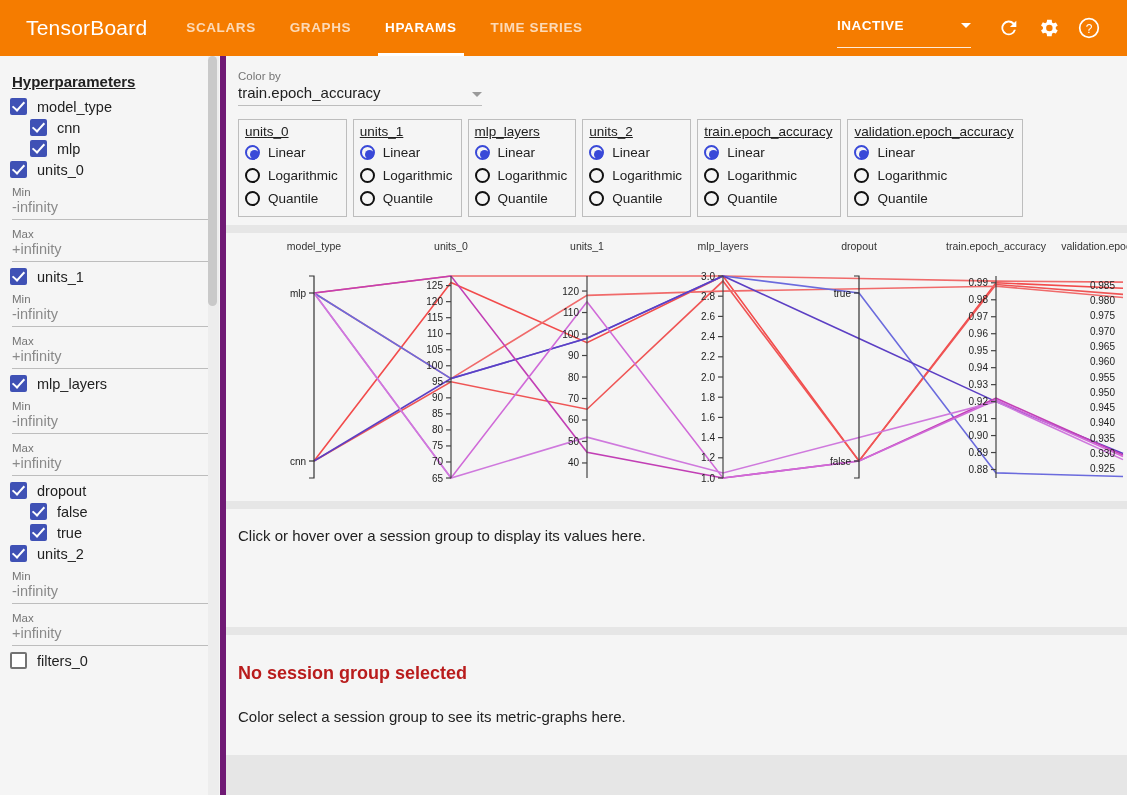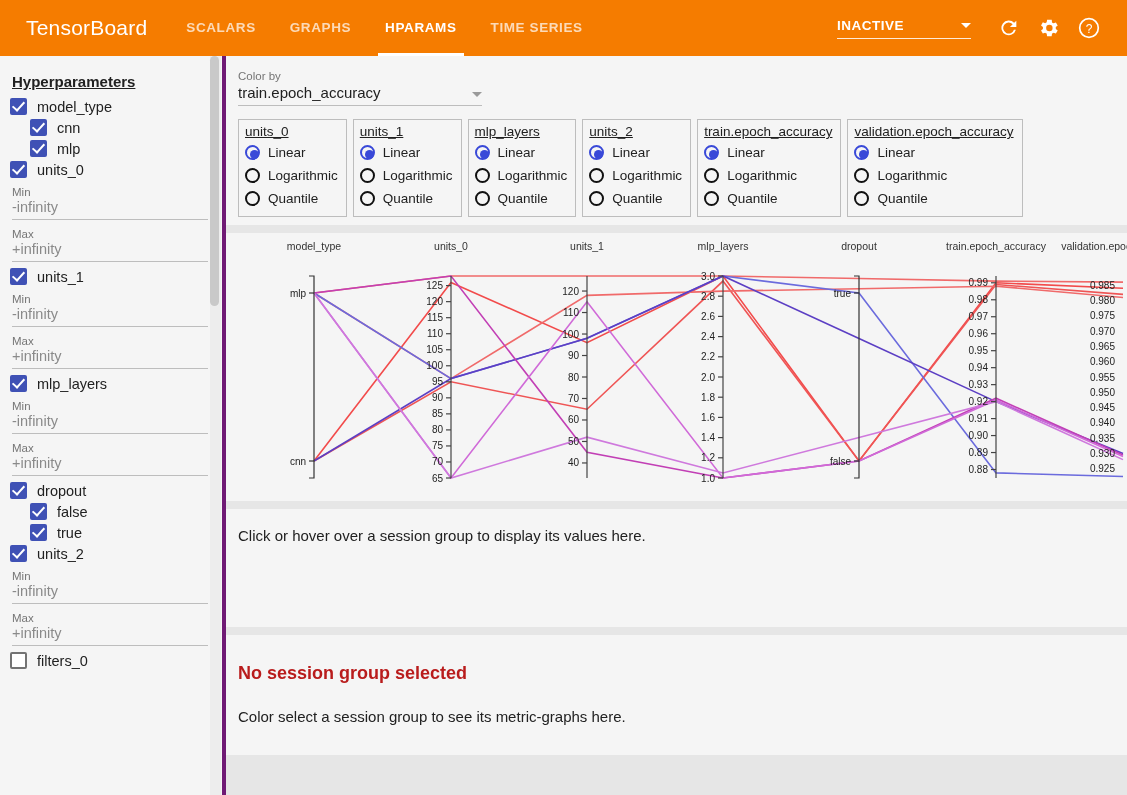--- a/index.html
+++ b/index.html
@@ -36,21 +36,21 @@
     cursor: pointer;
     white-space: nowrap;
   }
   .navtab.active { color: #fff; }
   .navtab.active::after {
     content: ""; position: absolute;
     left: 10px; right: 10px; bottom: 0; height: 3px;
     background: #fff;
   }
   #appbar-right {
-    margin-left: auto; display: flex; align-items: center;
+    margin-left: auto; display: flex; 
     margin-right: 18px;
   }
   #runselector {
     width: 134px; margin-right: 18px; position: relative;
     border-bottom: 1px solid rgba(255,255,255,.85);
     padding-bottom: 5px;
     display: flex; align-items: center;
     cursor: pointer;
   }
   #runselector .val {
@@ -69,21 +69,21 @@
     display: flex; align-items: center; justify-content: center;
     cursor: pointer;
   }
 
   
   #sidebar {
     position: absolute; top: 56px; left: 0;
     width: 226px; height: 739px;
     background: #f5f5f5;
     overflow: hidden;
-    border-right: 4px solid #701a75;
+    border-right: 6px solid #701a75;
   }
   #sidebar-inner { padding: 10px 14px 10px 10px; width: 226px; }
   #hp-title {
     font-size: 15px; color: #212121;
     text-decoration: underline;
     font-weight: bold;
     margin: 7px 0 8px 2px;
   }
   .hp-row { display: flex; align-items: center; margin: 4px 0 4px 0; }
   .hp-row.sub { margin-left: 20px; }

